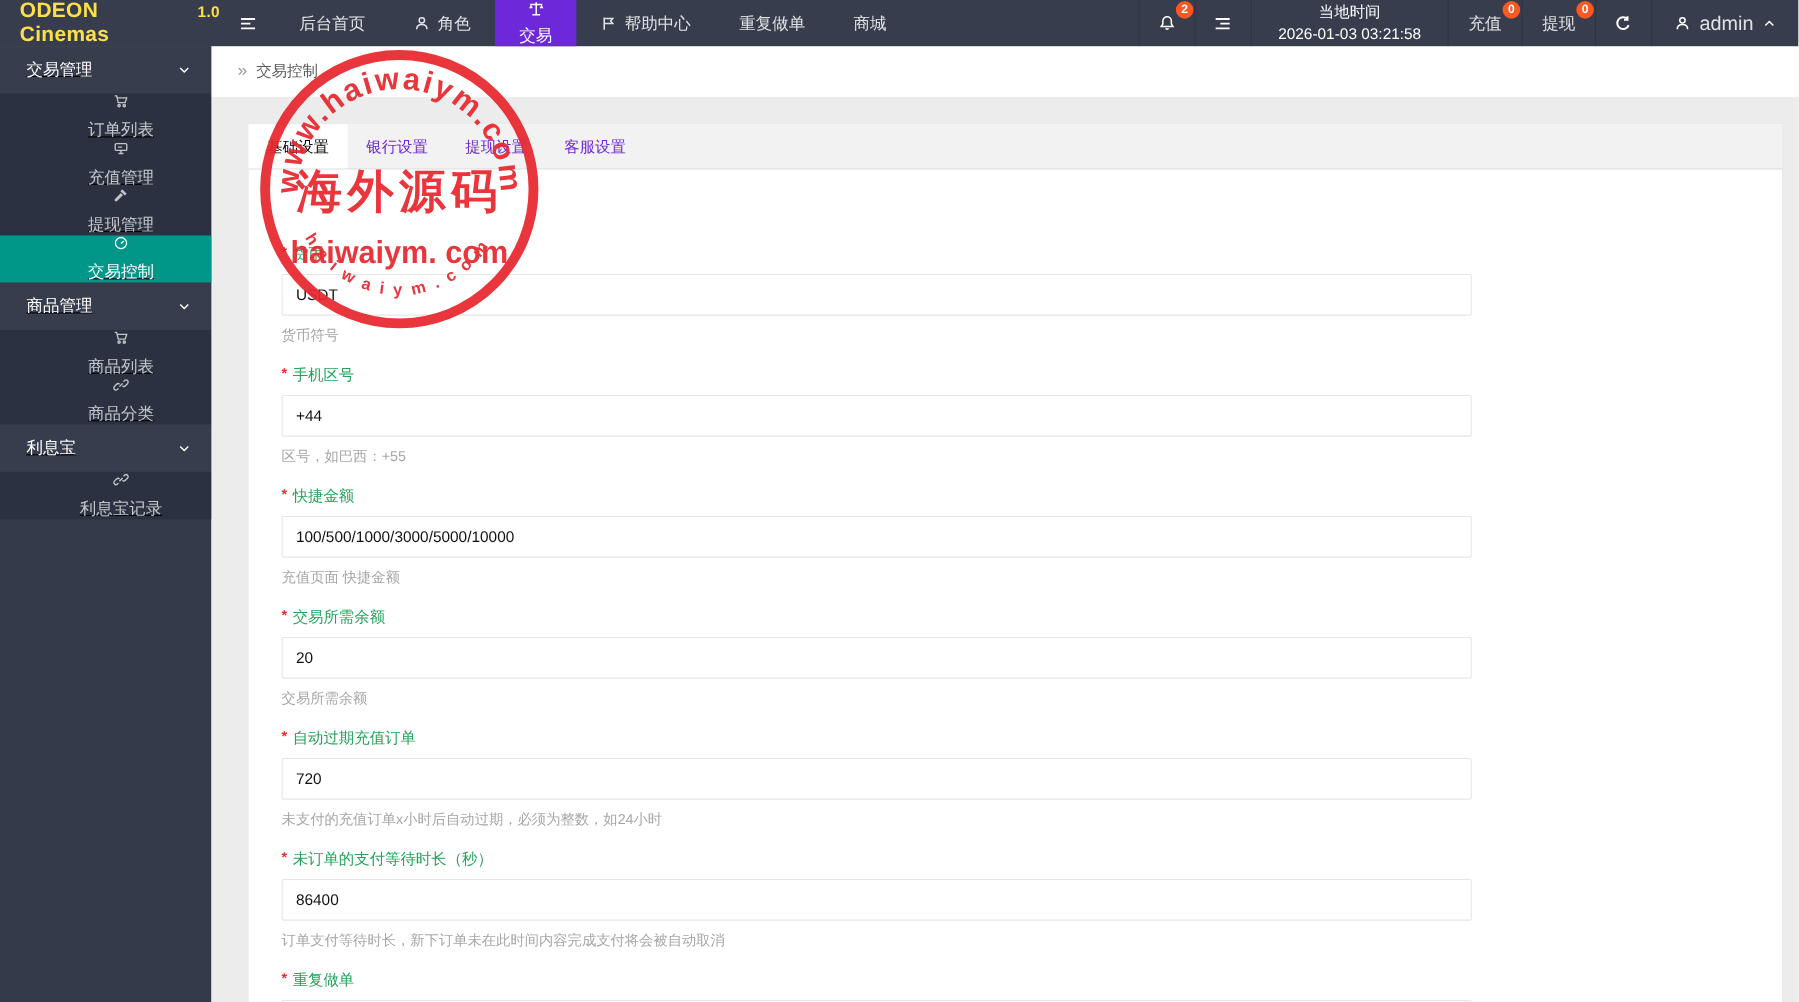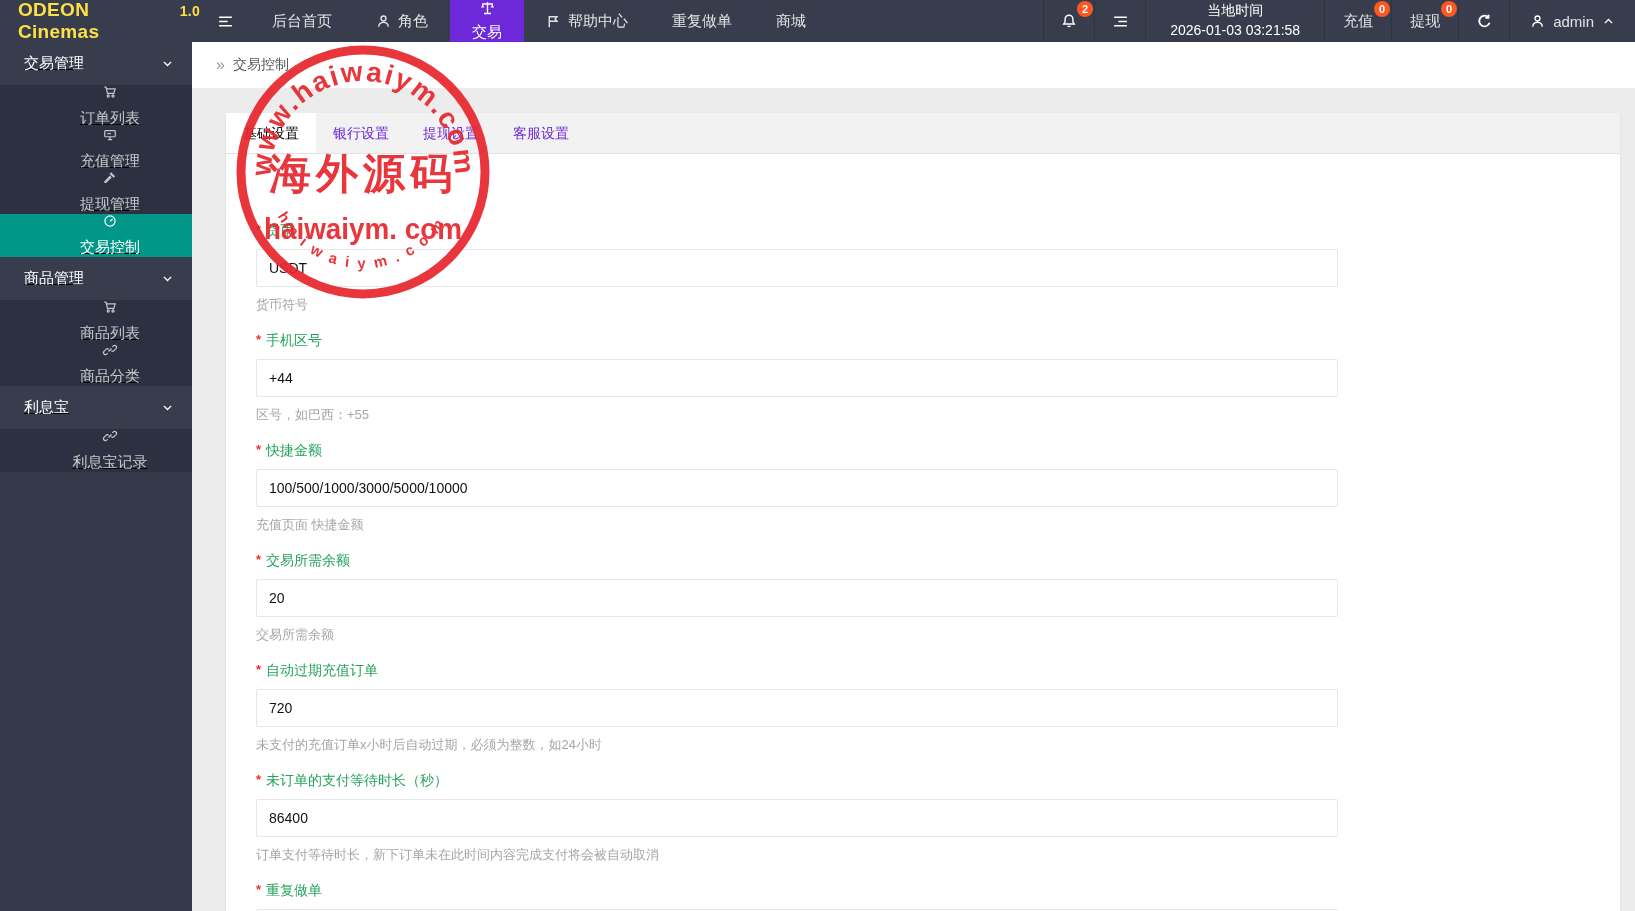--- a/index.html
+++ b/index.html
@@ -37,21 +37,21 @@
   }
   .nav-link{
     position:relative;display:flex;align-items:center;
     padding:17px 18px;font-size:15px;cursor:pointer;
   }
   .badge{
     position:absolute;top:1px;right:1px;background:#ff5722;color:#fff;
     font-size:11px;height:16px;min-width:16px;line-height:16px;border-radius:9px;
     text-align:center;padding:0 4px;box-sizing:border-box;font-weight:bold;
   }
-  .admin-box{display:flex;align-items:center;gap:8px;padding:0 20px;font-size:15px;cursor:pointer;justify-content:space-between;}
+  .admin-box{display:flex;align-items:center;gap:8px;padding:0 20px;font-size:18px;cursor:pointer;justify-content:space-between;}
   svg.ic{display:block;}
   
   .sidebar{
     position:absolute;top:42px;left:0;width:192px;height:869px;
     background:#343a49;z-index:15;text-decoration:underline;
   }
   .s-group{
     height:43px;display:flex;align-items:center;justify-content:space-between;
     padding:0 18px 0 24px;color:#fff;font-size:15px;cursor:pointer;background:#373d4c;
   }

